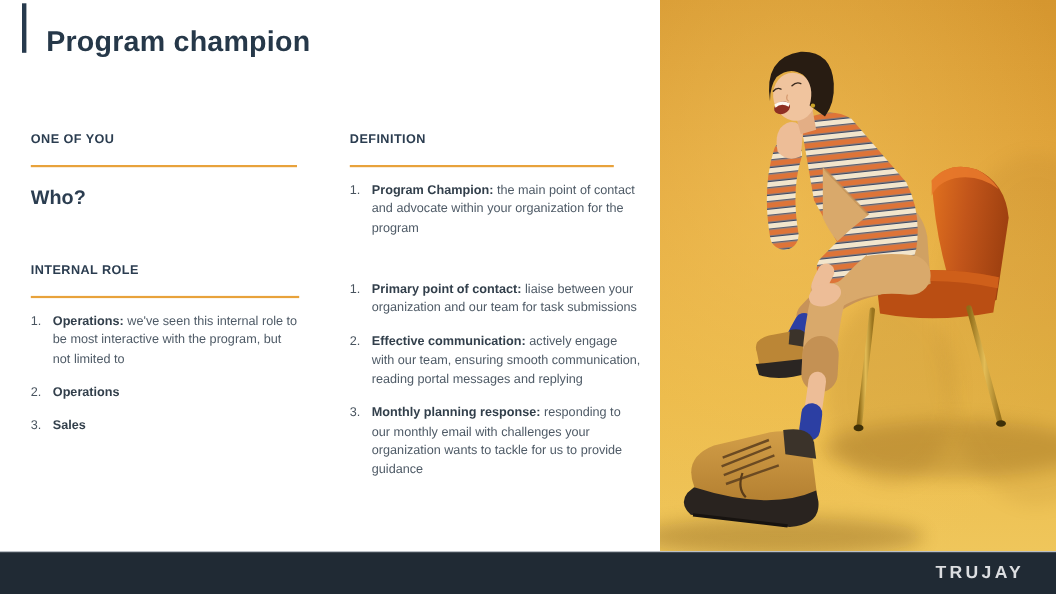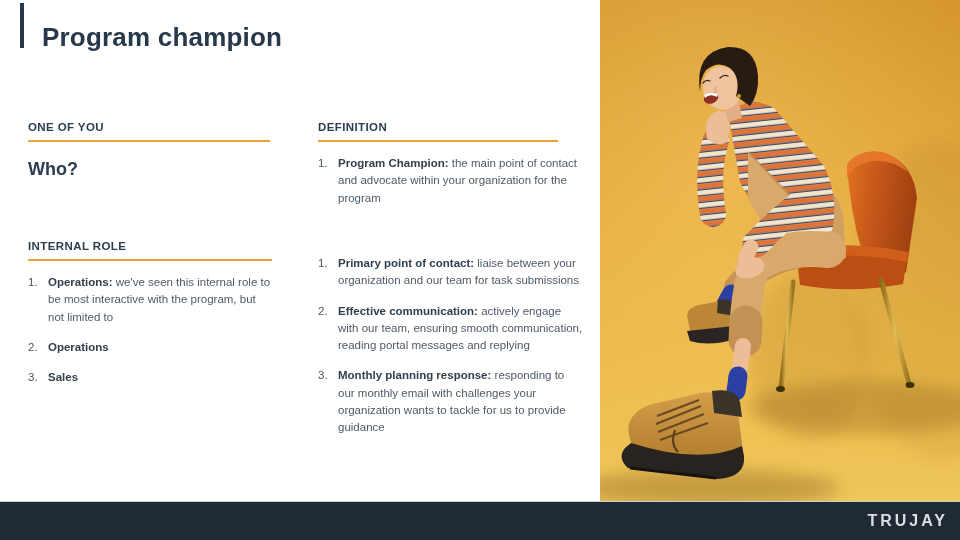--- a/index.html
+++ b/index.html
@@ -10,40 +10,40 @@
   .accent-bar{position:absolute;left:20px;top:3px;width:4px;height:45px;background:#273a4d;}
   .title{
     position:absolute;left:42px;top:22px;margin:0;
     font-size:26px;font-weight:bold;color:#263849;letter-spacing:0.2px;
   }
   .block{position:absolute;}
   #b-oneofyou{left:28px;top:121px;width:242px;}
   #b-definition{left:318px;top:121px;width:264px;}
   #b-internalrole{left:28px;top:240px;width:244px;}
   #b-responsibilities{left:318px;top:242px;width:266px;}
-  .kicker-wrap{border-bottom:2px solid #e8a23b;padding-bottom:7px;}
+  .kicker-wrap{border-bottom:2px solid #e8a23b;padding-bottom:17px;}
   #b-definition .kicker-wrap,#b-responsibilities .kicker-wrap{width:240px;}
   .kicker{margin:0;font-size:11.5px;font-weight:bold;color:#2b3d50;letter-spacing:0.4px;}
   #b-definition .kicker,#b-responsibilities .kicker{margin-left:0;}
   .who{margin-top:17px;font-size:18px;font-weight:bold;color:#2b3d50;}
   .nlist{list-style:none;margin:13px 0 0;padding:0;font-size:11.5px;line-height:1.5;color:#4e5a66;}
   .nlist li{display:flex;margin-bottom:13px;}
   .nlist .num{width:20px;flex:none;color:#49545f;}
   .nlist b{color:#323f4b;}
   .li-body{flex:1;}
   .footnote{
     position:absolute;left:0;top:456px;width:600px;text-align:center;
     font-size:11.5px;font-style:italic;font-weight:bold;color:#3f5166;letter-spacing:0.2px;
   }
   .photo{position:absolute;left:600px;top:0;width:360px;height:501px;}
   .photo svg{display:block;}
   .footer{
     position:absolute;left:0;top:501px;width:960px;height:39px;background:#202a34;
     border-top:1px solid #c9ced3;box-sizing:border-box;
-    display:flex;align-items:center;justify-content:flex-end;padding-right:12px;
+    display:flex;align-items:center;justify-content:flex-end;padding-right:29px;
   }
   .brand{font-size:16px;font-weight:bold;letter-spacing:3px;color:#dcdee1;}
 </style>
 </head>
 <body>
 
 <div class="slide">
 
   <div class="accent-bar"></div>
   <h1 class="title">Program champion</h1>

